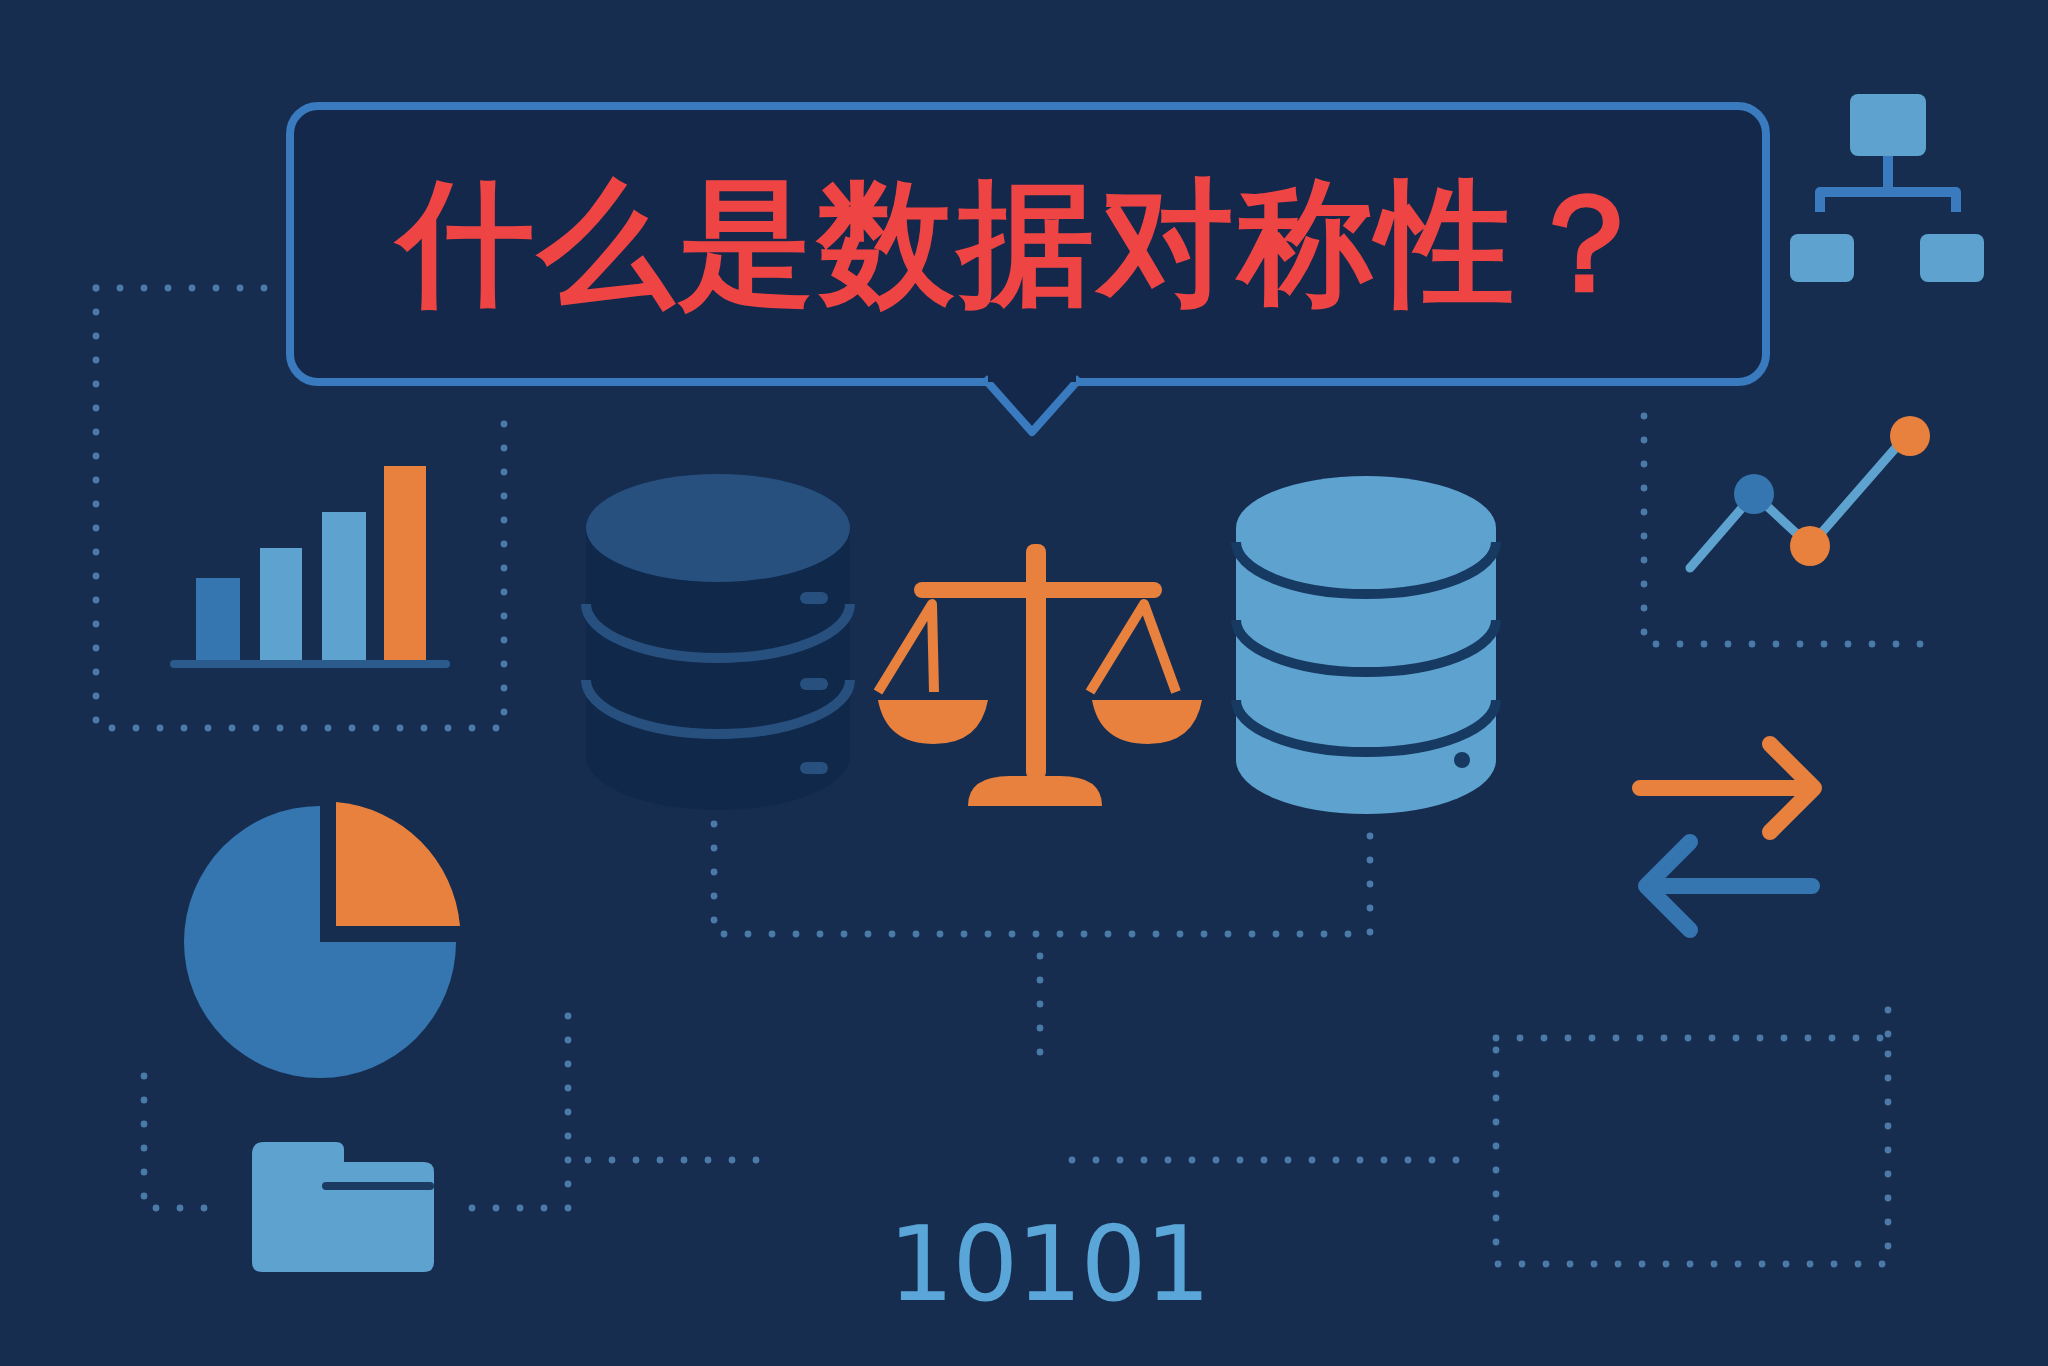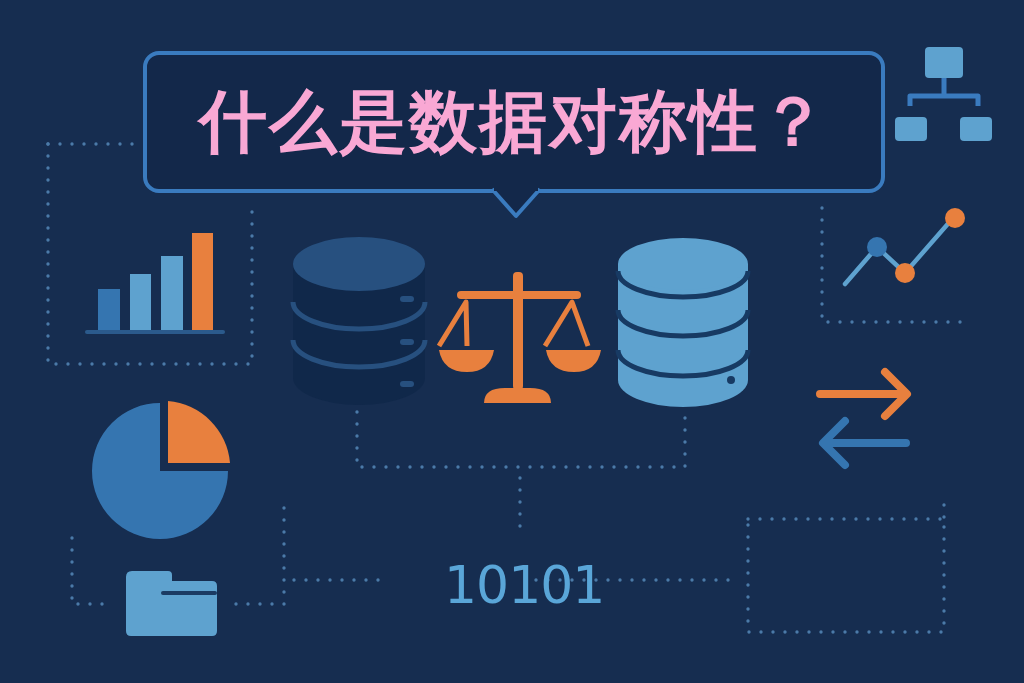--- a/index.html
+++ b/index.html
@@ -1,21 +1,21 @@
 <!DOCTYPE html>
 <html><head>
 <meta charset="utf-8">
 <style>
   html,body{margin:0;padding:0;}
   body{width:1024px;height:683px;overflow:hidden;background:#162d50;font-family:"DejaVu Sans","Liberation Sans",sans-serif;}
   .canvas{position:relative;width:1024px;height:683px;background:#162d50;}
   svg.layer{position:absolute;left:0;top:0;}
   .title-box{position:absolute;left:143px;top:51px;width:742px;height:142px;box-sizing:border-box;border:4px solid #3a7bbf;border-radius:16px;background:#13284a;display:flex;align-items:center;justify-content:center;}
-  .title-text{font-size:68px;font-weight:bold;color:#f9a8d4;letter-spacing:2px;white-space:nowrap;}
-  .binary{position:absolute;color:#5aa6d8;font-family:"DejaVu Sans","Liberation Sans",sans-serif;letter-spacing:-1px;}
+  .title-text{font-size:68px;font-weight:bold;color:#ef4444;letter-spacing:2px;white-space:nowrap;}
+  .binary{position:absolute;color:#5aa6d8;font-family:"DejaVu Sans","Liberation Sans",sans-serif;letter-spacing:-1px;margin-top:48px;}
   .bin-1{left:444px;top:555px;font-size:52px;}
   .bin-2{left:770px;top:548px;font-size:48px;}
 </style>
 </head>
 <body>
 
 <div class="canvas">
 
   <svg class="layer" width="1024" height="683">
     <g fill="none" stroke="#4b7aa8" stroke-width="3.4" stroke-linecap="round" stroke-dasharray="0 12">

